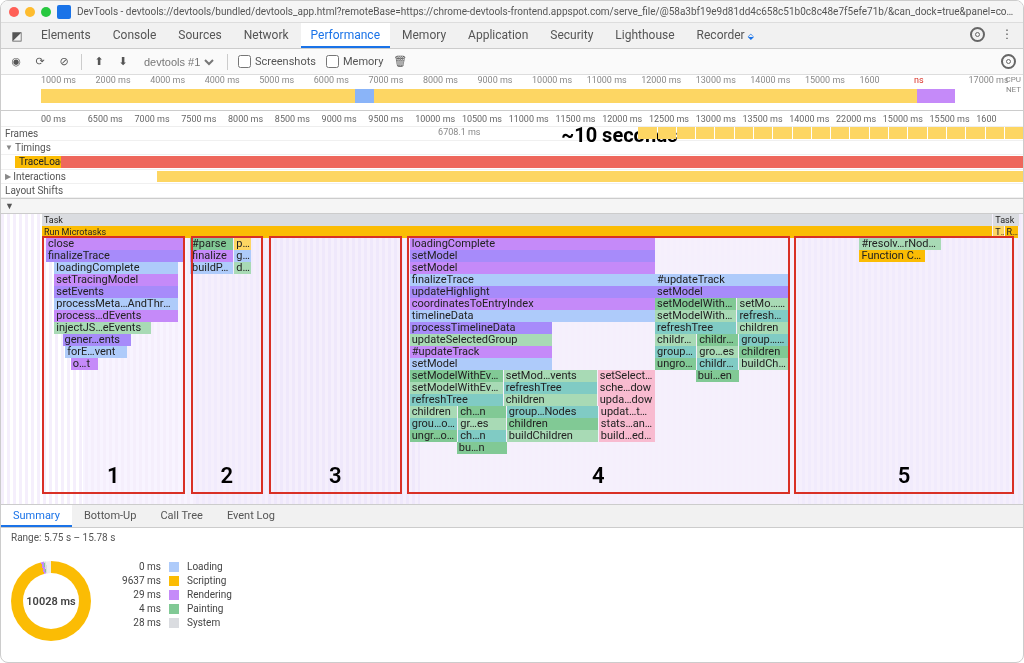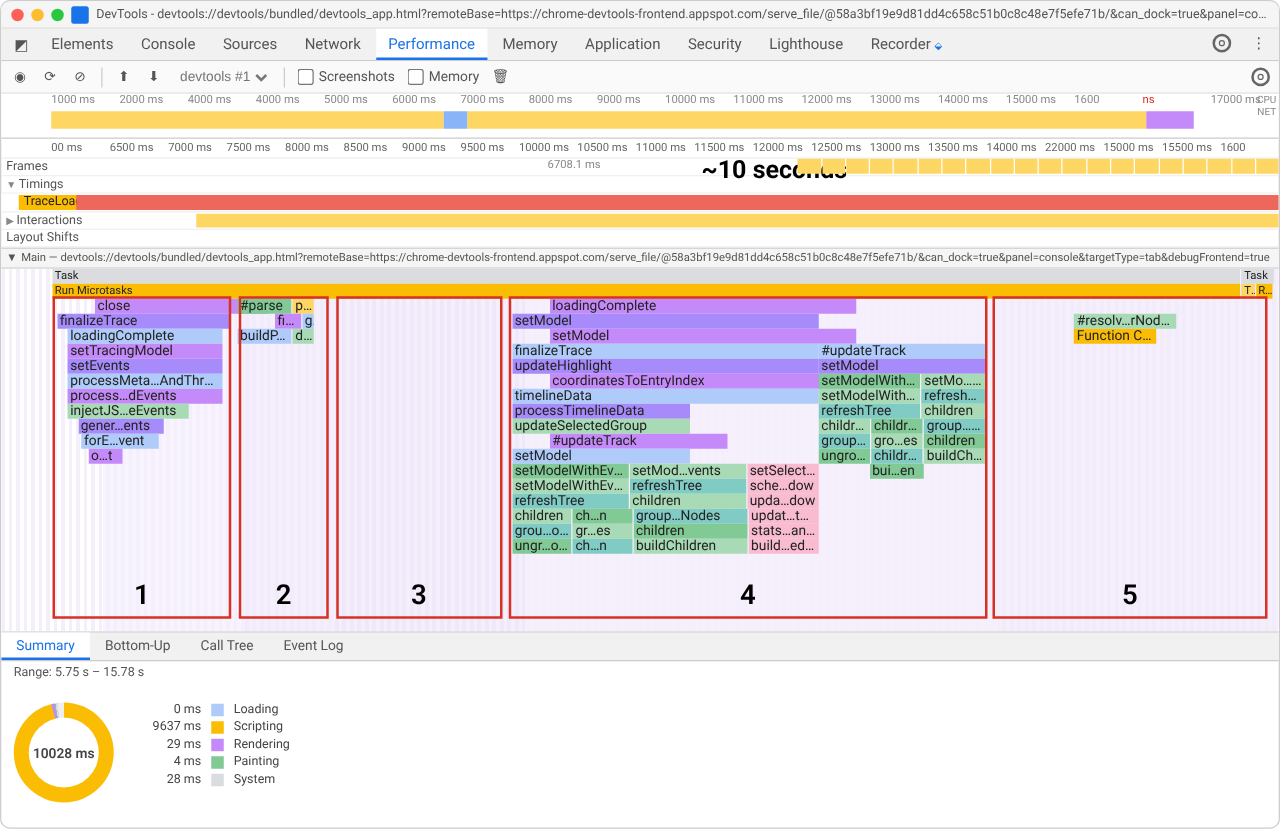--- a/index.html
+++ b/index.html
@@ -155,21 +155,21 @@
     white-space: nowrap;
     overflow: hidden;
     text-overflow: ellipsis;
     padding: 0 2px;
     line-height: 12px;
     color: #222;
     flex-shrink: 0;
   }
   .c-yel { background:#fbbc04; }
   .c-yel2 { background:#fdd663; }
-  .c-pur { background:#c58af9;margin-left:30px; }
+  .c-pur { background:#c58af9; }
   .c-pur2 { background:#a78bfa; }
   .c-blu { background:#aecbfa; }
   .c-grn { background:#81c995; }
   .c-grn2 { background:#a8dab5; }
   .c-pink { background:#f8bbd0; }
   .c-teal{ background:#80cbc4; }
   .c-gray{ background:#dadce0; }
 
   .redbox {
     position: absolute;
@@ -406,21 +406,20 @@
   <div class="track-row">
     <div class="track-label" style="width:80px;">
         <span>Layout Shifts</span>
       </div>
     <div class="track-body"></div>
   </div>
 </div>
 
 <div class="main-hdr">
   <span class="arr">▼</span>
-  <span>Main — devtools://devtools/bundled/devtools_app.html?remoteBase=https://chrome-devtools-frontend.appspot.com/serve_file/@58a3bf19e9d81dd4c658c51b0c8c48e7f5efe71b/&amp;can_dock=true&amp;panel=console&amp;targetType=tab&amp;debugFrontend=true</span>
 </div>
 
 <div class="flame">
   <div class="flame-bg"></div>
 
   <div class="flame-row" style="top:0;">
       <div class="fb c-gray" style="width:93%;margin-left:4%;">Task</div>
       <div class="fb c-gray" style="width:2.5%;">Task</div>
     </div>
   <div class="flame-row" style="top:12px;">
@@ -496,20 +495,25 @@
         <div class="fb c-grn2" style="flex:1">gr…es</div>
         <div class="fb c-grn" style="flex:2">children</div>
         <div class="fb c-pink" style="flex:1.2">stats…ange</div>
       </div>
     <div style="display:flex;gap:1px;width:100%">
         <div class="fb c-grn" style="flex:1">ungr…odes</div>
         <div class="fb c-teal" style="flex:1">ch…n</div>
         <div class="fb c-grn2" style="flex:2">buildChildren</div>
         <div class="fb c-pink" style="flex:1.2">build…eded</div>
       </div>
+    <div style="display:flex;gap:1px;width:100%">
+        <div style="flex:1"></div>
+        <div class="fb c-grn" style="flex:1">bu…n</div>
+        <div style="flex:3.2"></div>
+      </div>
   </div>
 
   <div style="position:absolute;left:64%;top:60px;width:13%;">
     <div class="fb c-blu" style="width:100%">#updateTrack</div>
     <div class="fb c-pur2" style="width:100%">setModel</div>
     <div style="display:flex;gap:1px">
         <div class="fb c-grn" style="flex:2">setModelWithEvents</div>
         <div class="fb c-grn2" style="flex:1.2">setMo…vents</div>
       </div>
     <div style="display:flex;gap:1px">
@@ -535,21 +539,21 @@
         <div class="fb c-teal" style="flex:1">children</div>
         <div class="fb c-grn2" style="flex:1.2">buildChildren</div>
       </div>
     <div style="display:flex;gap:1px">
         <div style="flex:1"></div>
         <div class="fb c-grn" style="flex:1">bui…en</div>
         <div style="flex:1.2"></div>
       </div>
   </div>
 
-  <div style="position:absolute;left:84%;top:36px;width:8%;">
+  <div style="position:absolute;left:84%;top:24px;width:8%;">
     <div class="fb c-grn2" style="width:100%">#resolv…rNodes</div>
     <div class="fb c-yel" style="width:80%">Function Call</div>
   </div>
 
   <div class="redbox" style="left:4%;top:22px;width:14%;height:258px;">
       <div class="num">1</div>
     </div>
   <div class="redbox" style="left:18.6%;top:22px;width:7%;height:258px;">
       <div class="num">2</div>
     </div>

